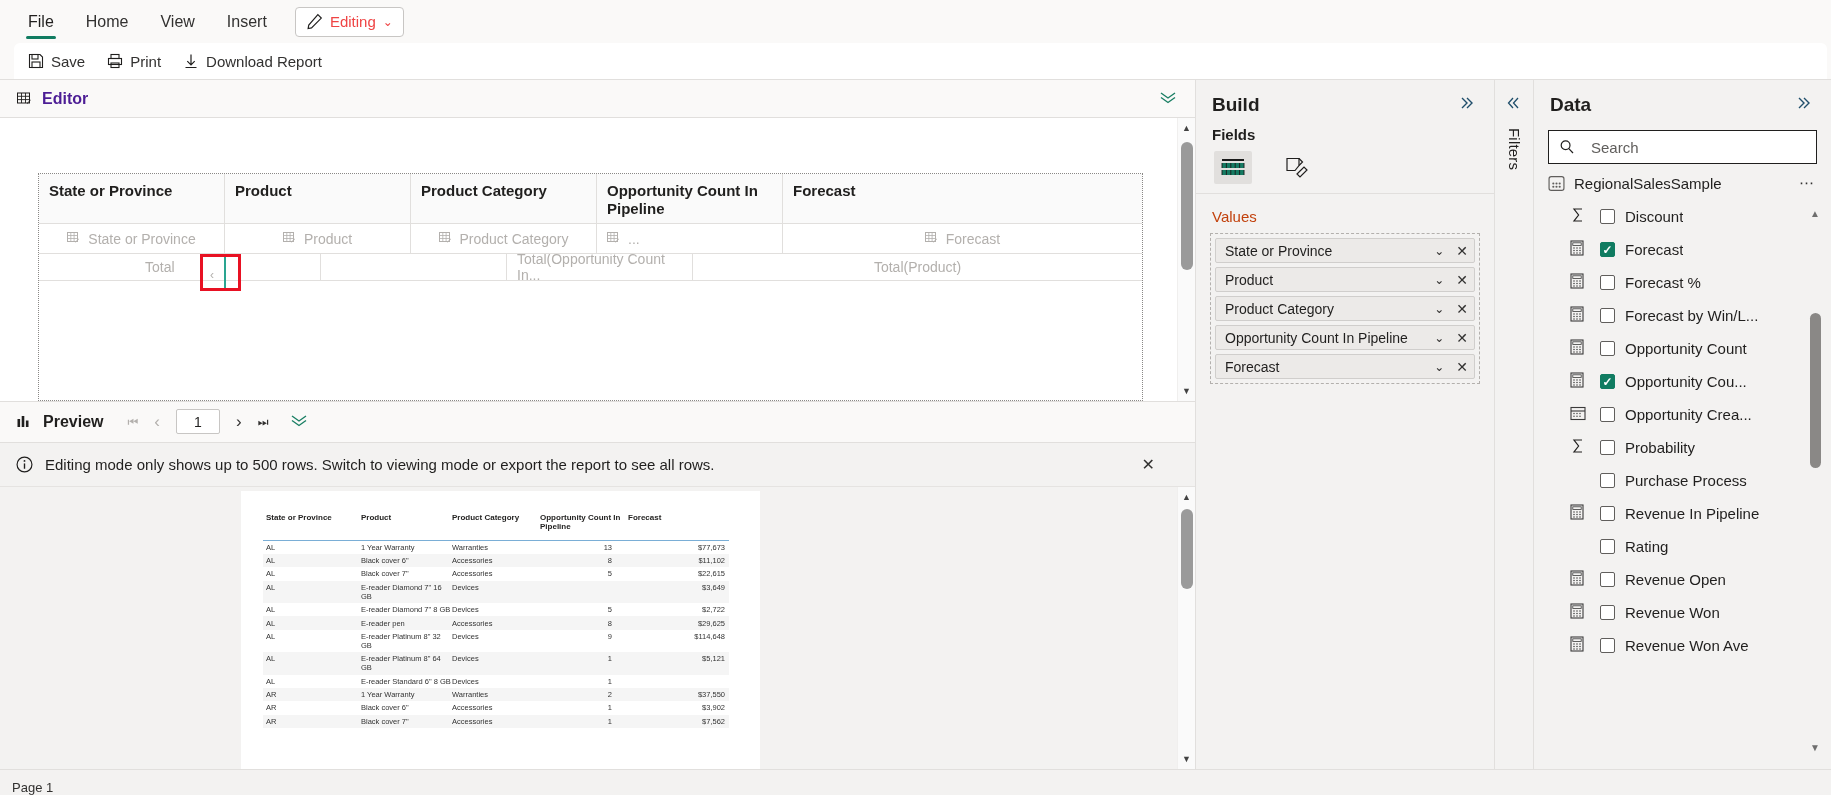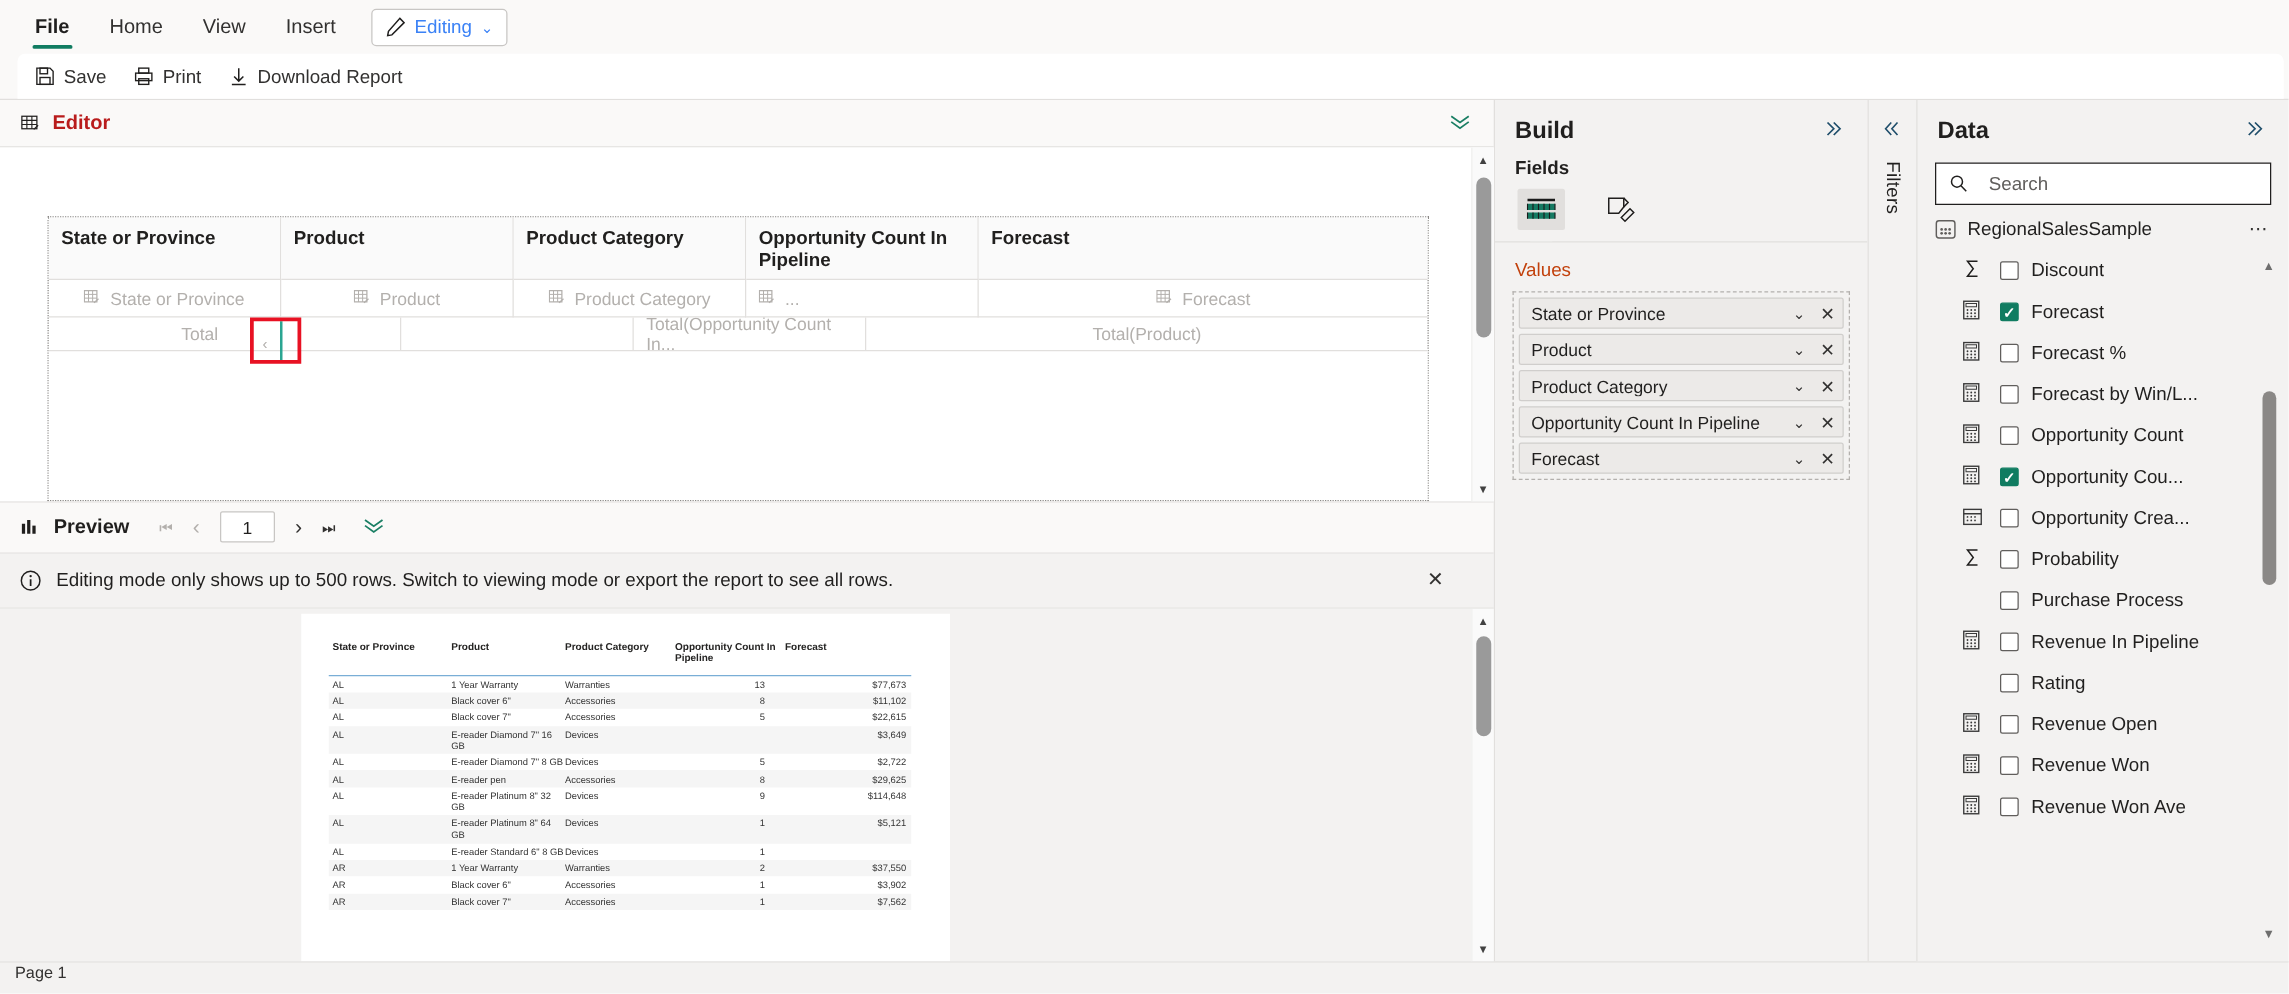--- a/index.html
+++ b/index.html
@@ -14,46 +14,46 @@
 
   
   .ribbon-tabs {
     height: 43px; background: #faf9f8; display: flex; align-items: center;
     padding-left: 12px; gap: 0px; flex: 0 0 43px; border-bottom: 0px;
   }
   .rtab {
     position: relative; padding: 0 16px; height: 43px; display: flex;
     align-items: center; font-size: 16px; color: #323130; cursor: pointer;
   }
-  .rtab.active { font-weight: bold; color: #201f1e; }
+  .rtab.active { font-weight: normal; color: #201f1e; }
   .rtab.active::after {
     content: ""; position: absolute; left: 14px; right: 14px; bottom: 4px;
     height: 3px; background: #107c61; border-radius: 2px;
   }
   .editing-pill {
     margin-left: 12px; height: 30px; border: 1px solid #c8c6c4; border-radius: 4px;
     background: #fff; display: flex; align-items: center; gap: 7px;
-    padding: 0 10px; font-size: 15px; color: #3b82f6; cursor: pointer;
+    padding: 0 10px; font-size: 15px; color: #ef4444; cursor: pointer;
   }
   .rbtn { display: flex; align-items: center; gap: 7px; font-size: 15px; color: #323130; cursor: pointer; }
   .ribbon-wrap { background:#faf9f8; border-bottom:1px solid #e1dfdd; }
   .ribbon-inner { background:#ffffff; border-top-left-radius:6px; border-top-right-radius:6px;
      margin:0 4px 0 14px; height:36px; display:flex; align-items:center; padding-left:14px; gap:22px;}
 
   
   .main { flex: 1; display: flex; min-height: 0; }
 
   
   .left { flex: 1; display: flex; flex-direction: column; min-width: 0; background: #fff; }
 
   .pane-head {
     height: 38px; flex: 0 0 38px; background: #faf9f8; border-bottom: 1px solid #e1dfdd;
     display: flex; align-items: center; padding: 0 16px; gap: 9px;
   }
-  .pane-head .title { font-size: 16px; font-weight: bold; color: #b91c1c; }
+  .pane-head .title { font-size: 16px; font-weight: bold; color: #4c1d95; }
   .pane-head .spacer { flex: 1; }
   .chev-dbl { color: #1a7f64; font-size: 19px; cursor: pointer; line-height: 1; }
 
   
   .editor-area { flex: 1; position: relative; background: #fff; display: flex; min-height: 0; }
   .editor-canvas { flex: 1; position: relative; overflow: hidden; }
   .matrix {
     position: absolute; left: 38px; top: 55px; right: 52px;
     border: 1px dotted #8a8886; background: #fff;
   }
@@ -202,21 +202,21 @@
     position:absolute; right: 8px; top: 128px; bottom: 16px; width: 16px;
     display:flex; flex-direction:column; align-items:center;
   }
   .dscroll .tri { font-size: 10px; color:#6e6e6e; }
   .dscroll .trk { flex:1; width:16px; position:relative; }
   .dscroll .thm { position:absolute; left:3px; width:11px; background:#8a8886; border-radius:6px; }
 
   
   .statusbar {
     height: 26px; flex: 0 0 26px; background: #f3f2f1; border-top: 1px solid #e1dfdd;
-    display:flex; align-items:flex-start; padding-left: 12px; font-size:13px; color:#323130;
+    display:flex; align-items:flex-end; padding-left: 12px; font-size:13px; color:#323130;
   }
   .icn { display:inline-flex; align-items:center; justify-content:center; }
 </style>
 </head>
 <body>
 
 <div class="app">
 
   <div class="ribbon-wrap">
     <div class="ribbon-tabs">

